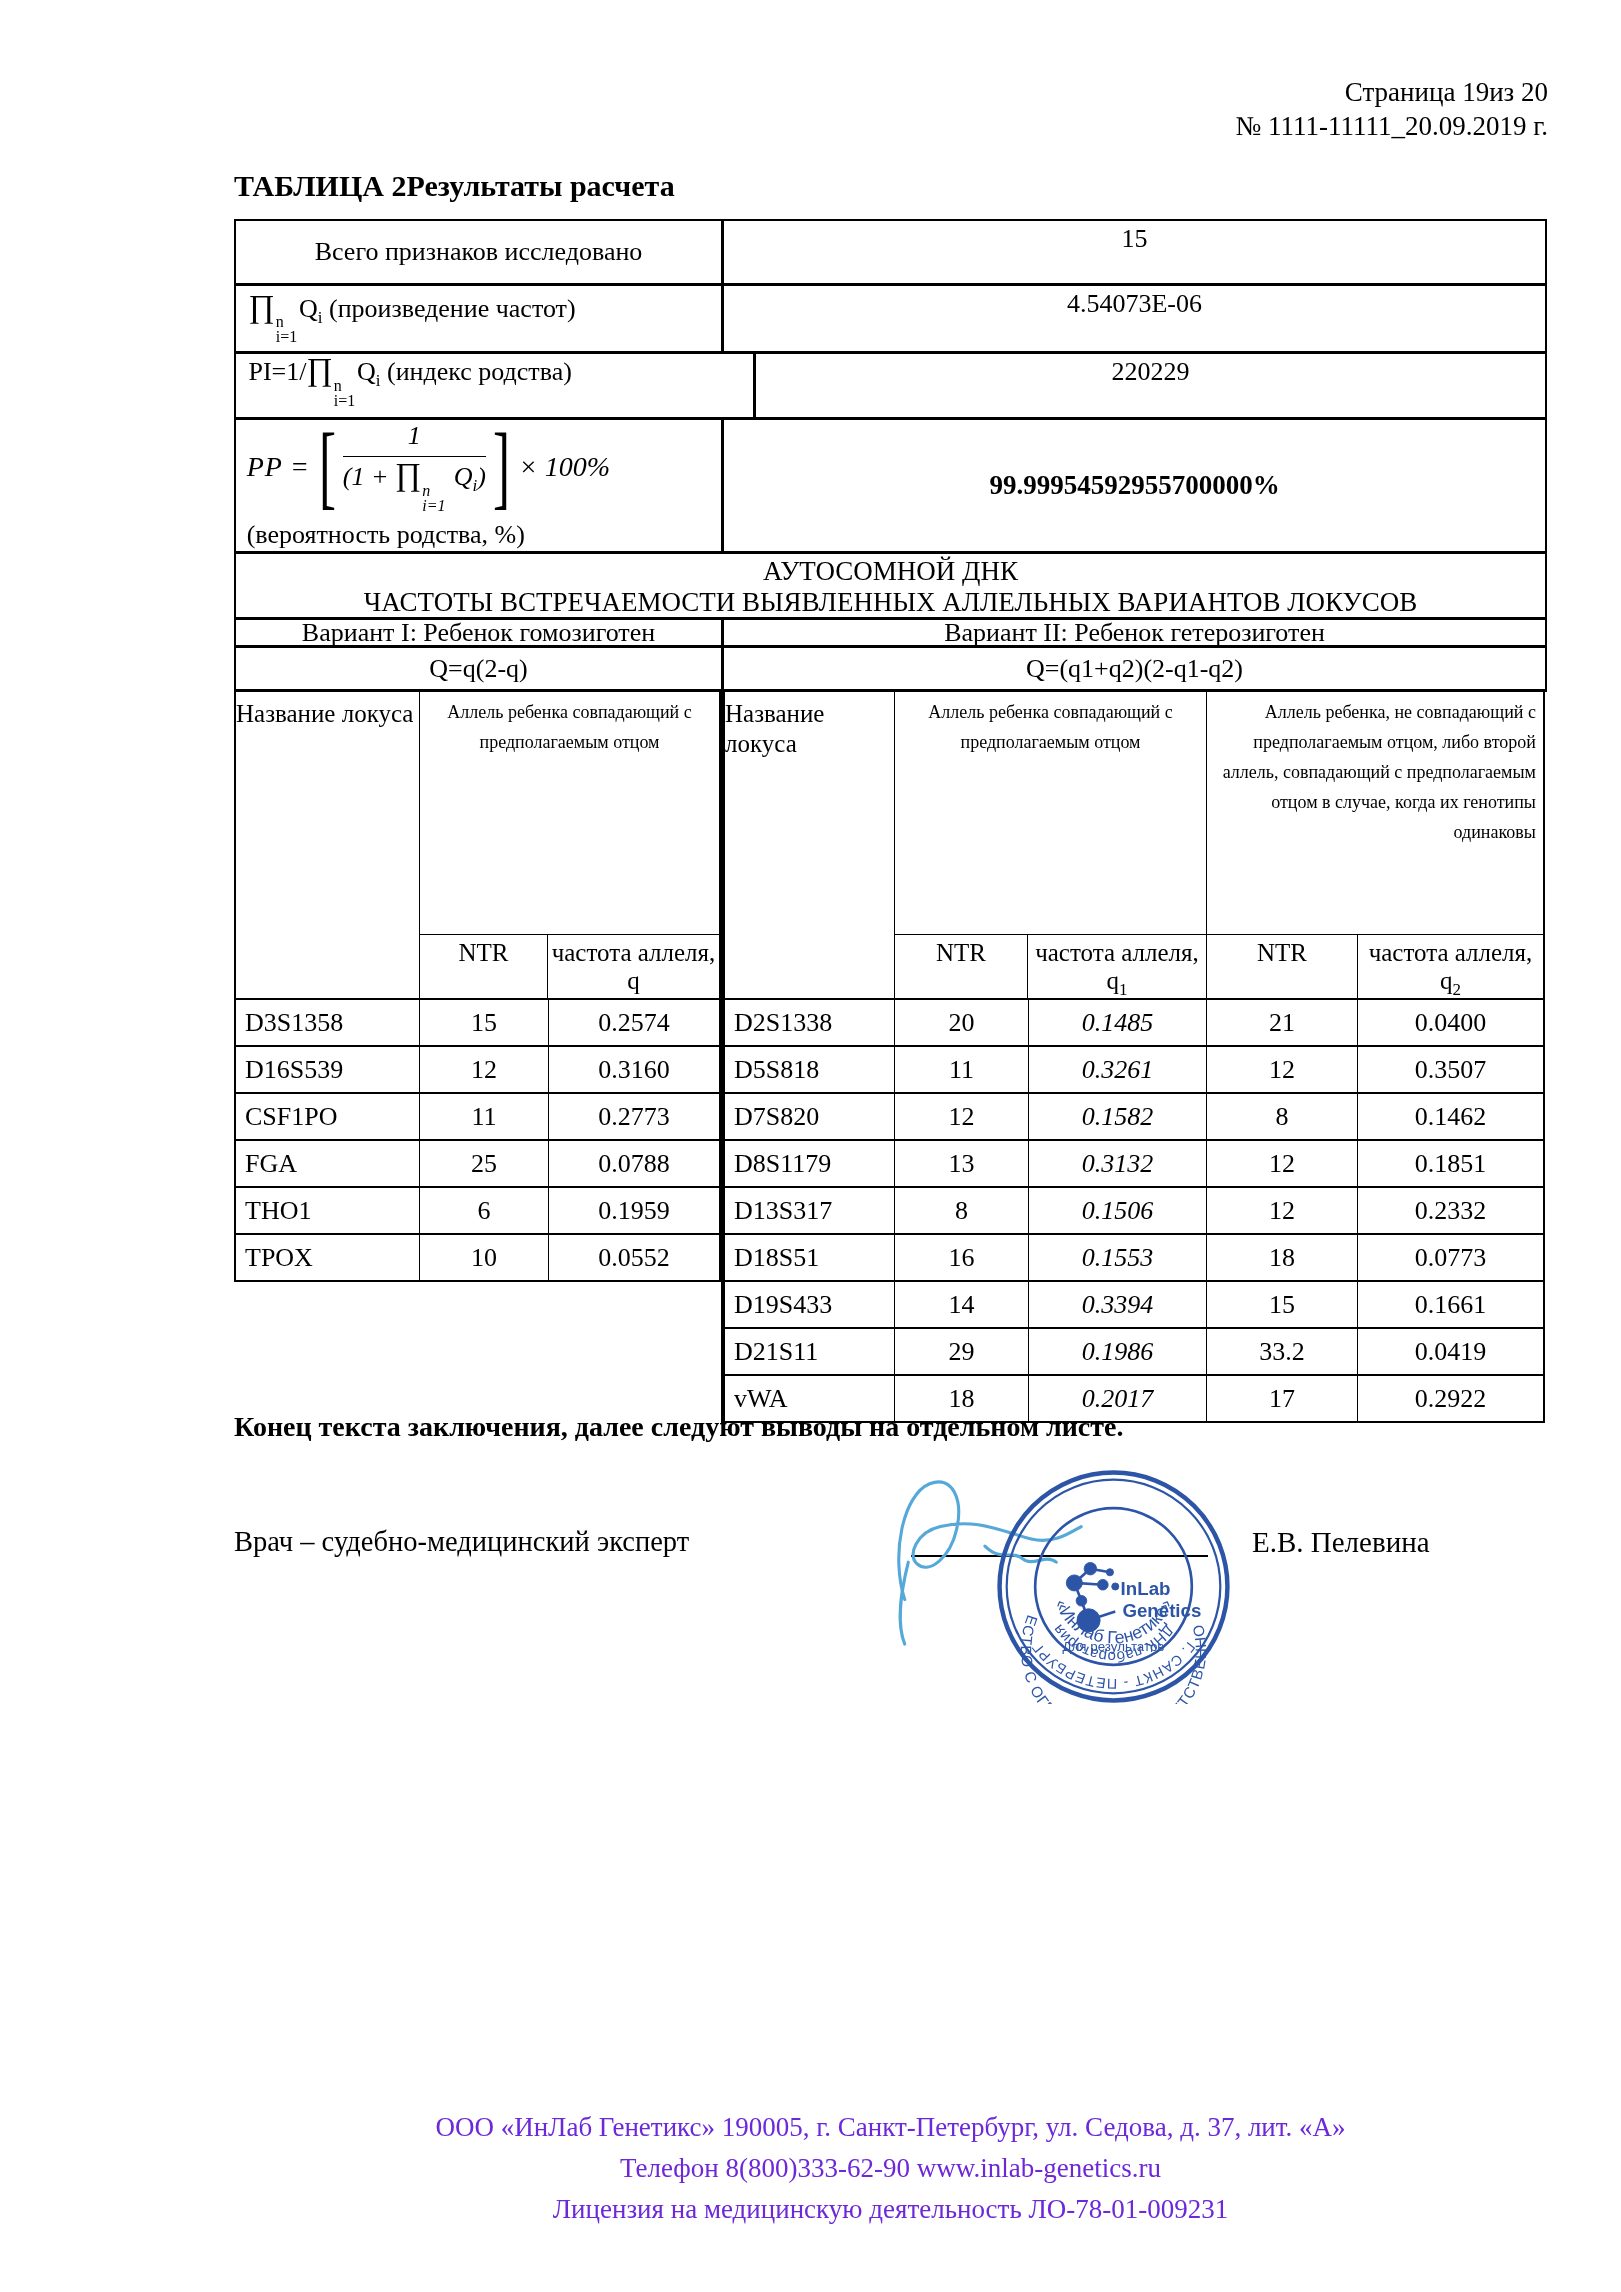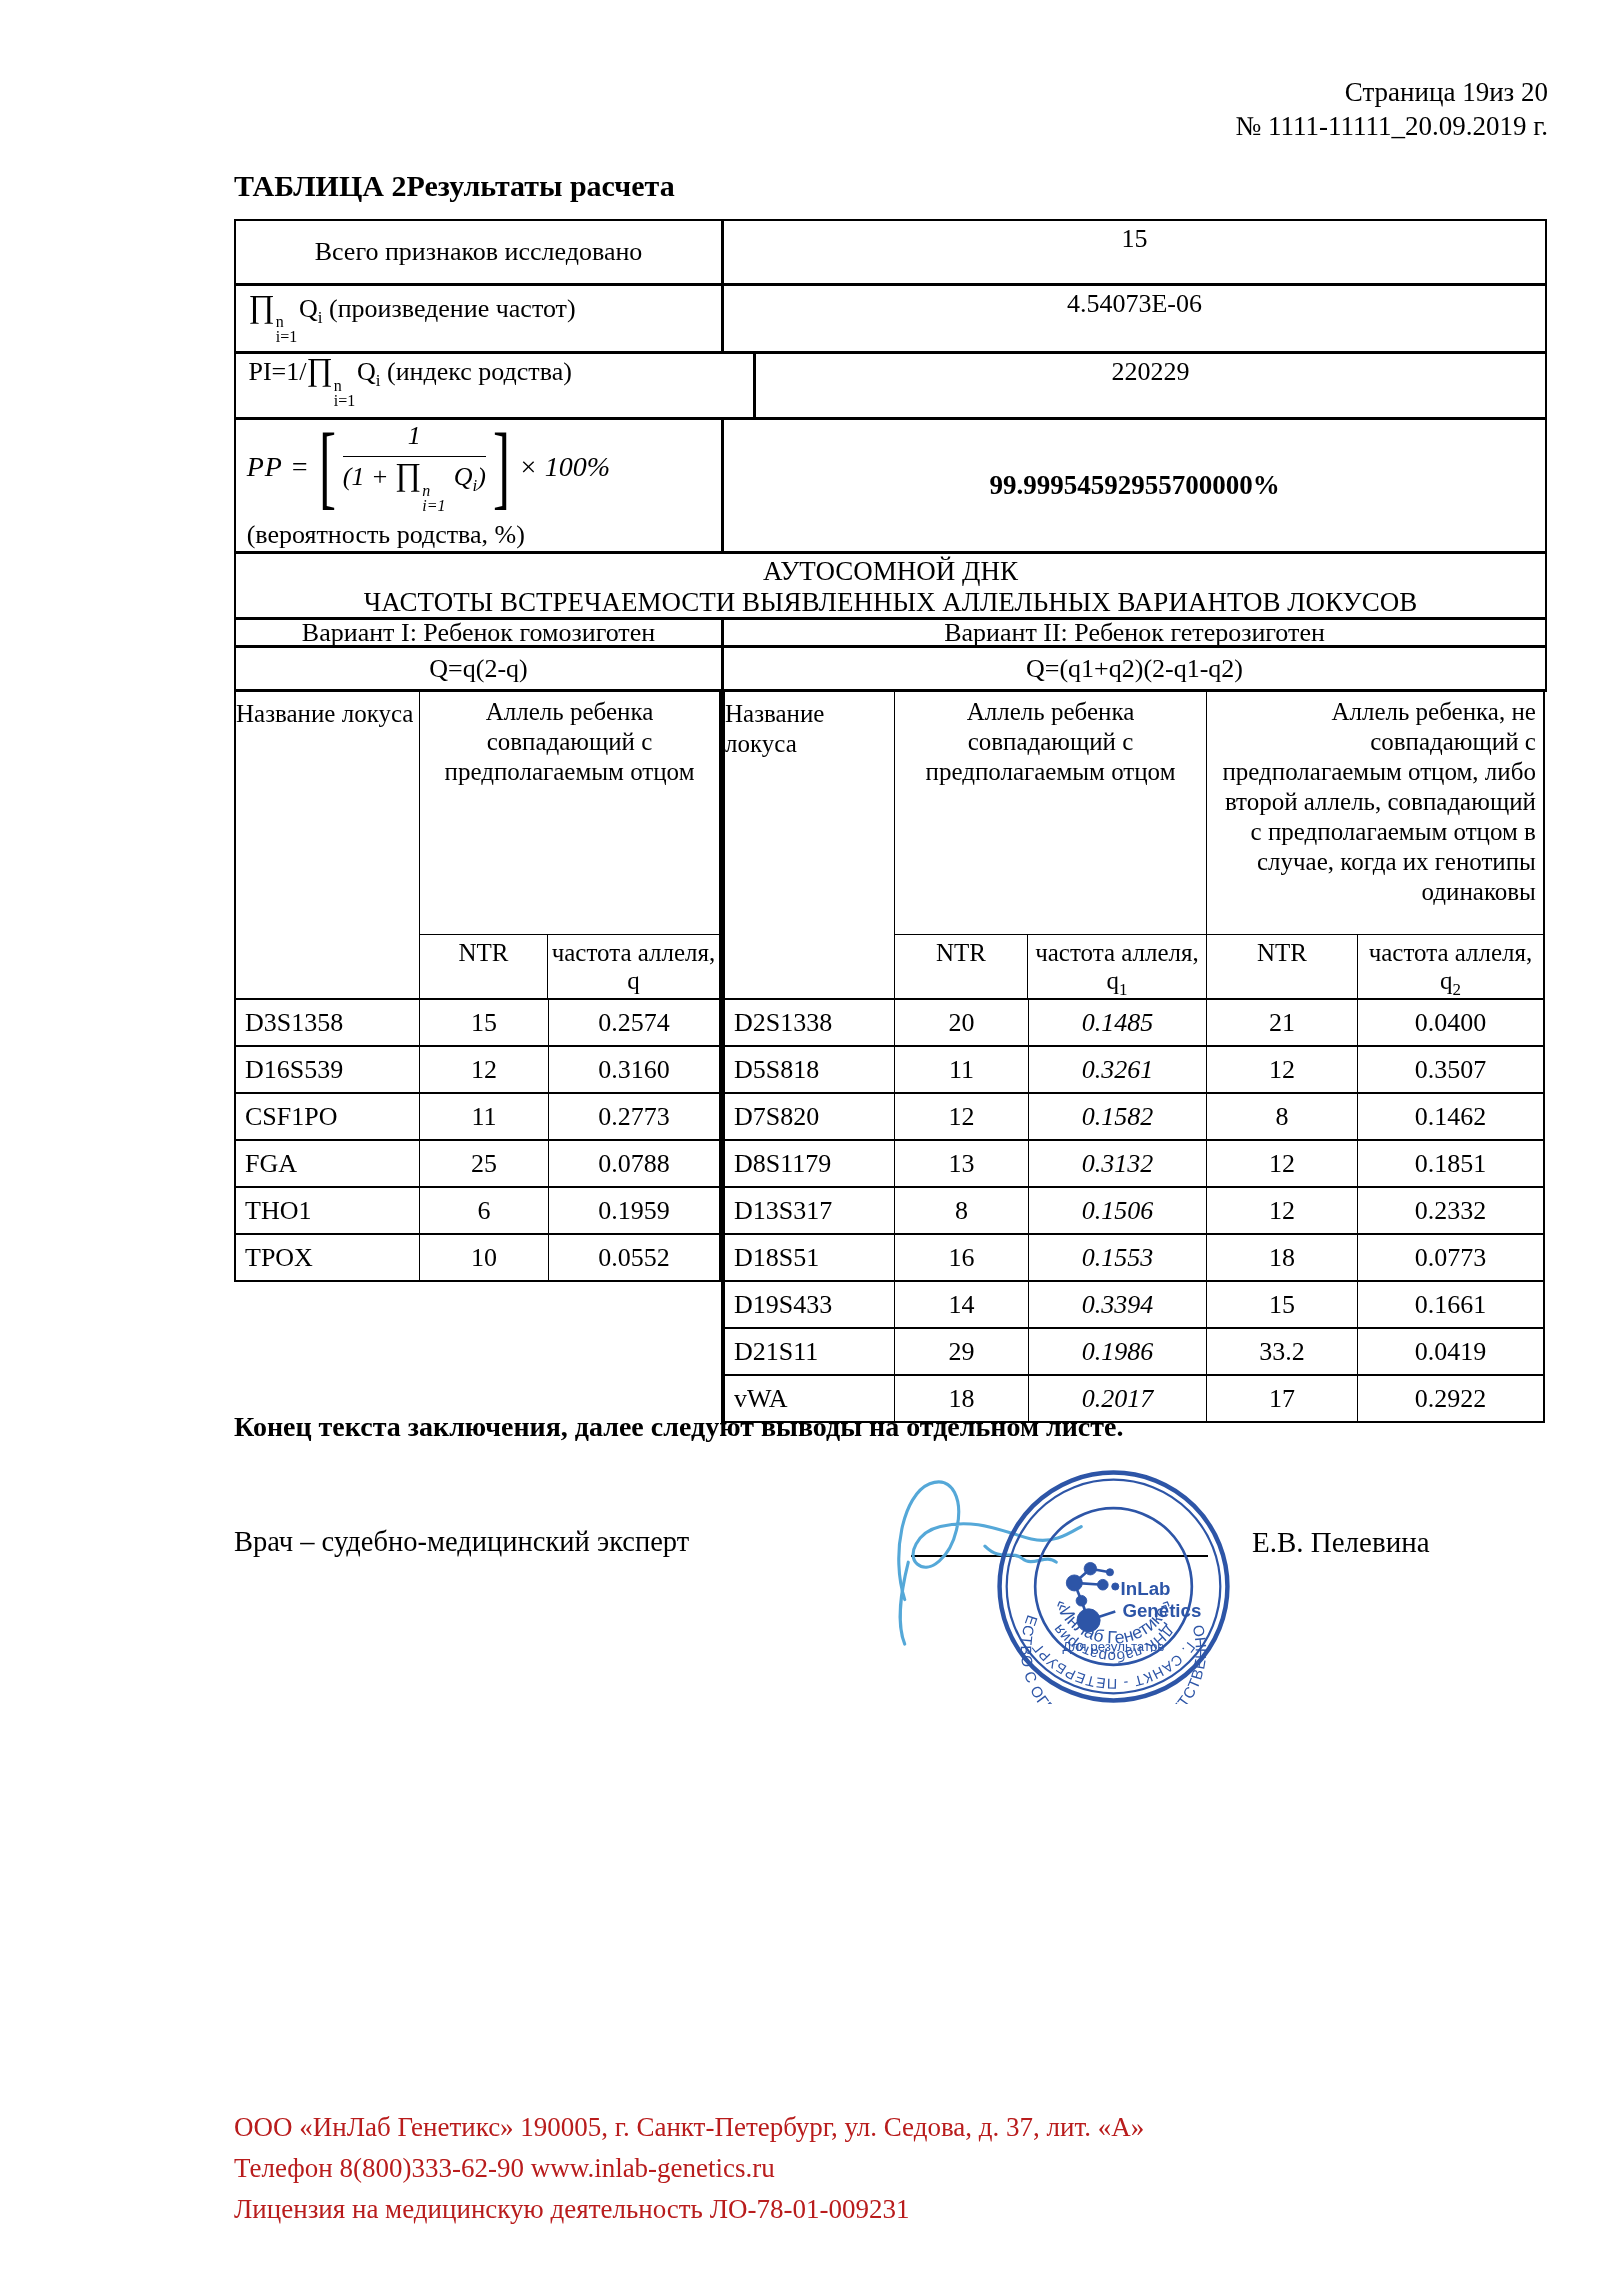--- a/index.html
+++ b/index.html
@@ -48,21 +48,21 @@
   .freq-head { width:100%; text-align:center; font-size:27px; line-height:31px; padding-top:1.8px; }
   .var-cell { display:flex; align-items:center; justify-content:center; font-size:26px; width:100%; }
 
   
   .locus-wrap { display:flex; align-items:flex-start; }
   .ltbl { width:487px; border:2.7px solid #000; border-top:none; }
   .rtbl { width:824px; border:2.7px solid #000; border-top:none; border-left:4.5px solid #000; }
   .hdr { display:flex; }
   .hname { padding-top:7.1px; text-align:left; font-size:25px; line-height:30px; }
   .hrest { border-left:1.8px solid #000; }
-  .htxt { height:242px; padding:5.3px 7.1px 0; text-align:center; font-size:25px; line-height:30px; }
+  .htxt { height:242px; padding:5.3px 7.1px 0; text-align:center; font-size:18px; line-height:30px; }
   .htxt.al { text-align:right; padding-left:9px; }
   .subrow { display:flex; border-top:1.8px solid #000; height:64px; }
   .sub-ntr { text-align:center; padding-top:3.6px; font-size:25px; }
   .sub-freq { flex:1; border-left:1.8px solid #000; text-align:center; padding-top:3.6px; font-size:25px; line-height:28.5px; }
 
   .drow { display:flex; border-top:2.7px solid #000; height:47px; }
   .dc { display:flex; align-items:center; justify-content:center; font-size:26px; }
   .dc.name { justify-content:flex-start; padding-left:9px; }
   .bl { border-left:1.8px solid #000; }
   .lw-name{width:183px;} .lw-ntr{width:129px;} .lw-freq{flex:1;}
@@ -74,22 +74,22 @@
   
   .closing { position:absolute; left:234px; top:1411px; font-size:28px; font-weight:700; }
   .sig-role { position:absolute; left:234px; top:1526px; font-size:28.5px; }
   .sig-name { position:absolute; left:1252px; top:1526px; font-size:29px; }
   .sig-line { position:absolute; left:911px; top:1555px; width:297px; height:1.8px; background:#000; }
   .signature-svg { position:absolute; left:878px; top:1457px; color:#55a8d8; }
   .stamp-svg { position:absolute; left:996px; top:1469px; color:#2d55a7; }
   .stamp-svg text { fill:currentColor; }
 
   
-  .footer { position:absolute; left:234px; top:2107px; width:1313px; text-align:left;
-            color:#b91c1c; font-size:27px; line-height:41px; }
+  .footer { position:absolute; left:234px; top:2107px; width:1313px; text-align:center;
+            color:#6d28d9; font-size:27px; line-height:41px; }
 </style>
 </head>
 <body>
 
 <div class="page">
 
   <div class="doc-header">
     <div>Страница 19из 20</div>
     <div>№ 1111-11111_20.09.2019 г.</div>
   </div>

